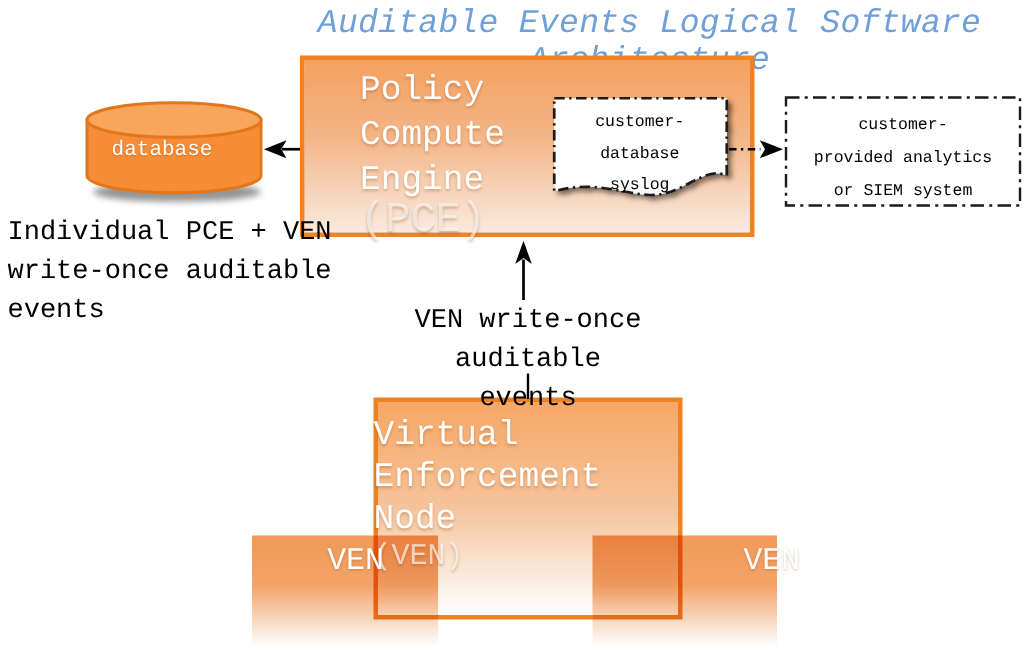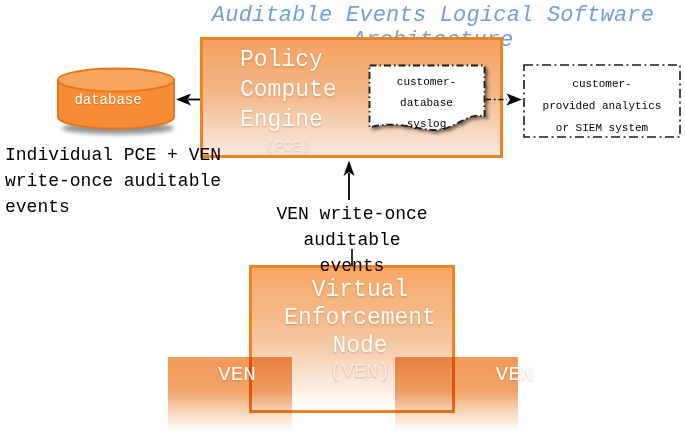--- a/index.html
+++ b/index.html
@@ -29,24 +29,24 @@
     position:absolute;z-index:3;mix-blend-mode:multiply;
     background:linear-gradient(180deg,#F19A58 0%,#F2A368 45%,#F8DCC4 78%,#FFFFFF 100%);
   }
   .ven-side.left{left:168px;top:357px;width:124px;height:74px;}
   .ven-side.right{left:395px;top:357px;width:123px;height:74px;}
   
   .wtext{color:#FEFEFE;text-shadow:0 1px 2px rgba(140,70,15,.35);}
   .pce-label{
     position:absolute;left:221px;top:45px;z-index:4;font-size:23px;line-height:30px;margin-left:19px;
   }
-  .pce-abbr{font-size:15px;color:rgba(255,255,255,.62);line-height:26px;text-align:center;}
+  .pce-abbr{font-size:28px;color:rgba(255,255,255,.62);line-height:26px;}
   .ven-label{
     position:absolute;left:249px;top:276px;width:222px;z-index:4;
-    text-align:center;font-size:23px;line-height:28px;
+    font-size:23px;line-height:28px;
   }
   .ven-abbr{font-size:20px;color:rgba(255,255,255,.68);line-height:24px;}
   .ven-side-label{
     position:absolute;top:363px;z-index:4;text-align:center;font-size:21px;margin-left:28px;
   }
   .ven-side-label.left{left:168px;width:82px;}
   .ven-side-label.right{left:455px;width:63px;}
   .db-label{
     position:absolute;left:58px;top:92px;width:100px;z-index:4;
     text-align:center;font-size:14px;color:#fff;text-shadow:0 1px 1px rgba(140,70,15,.4);

